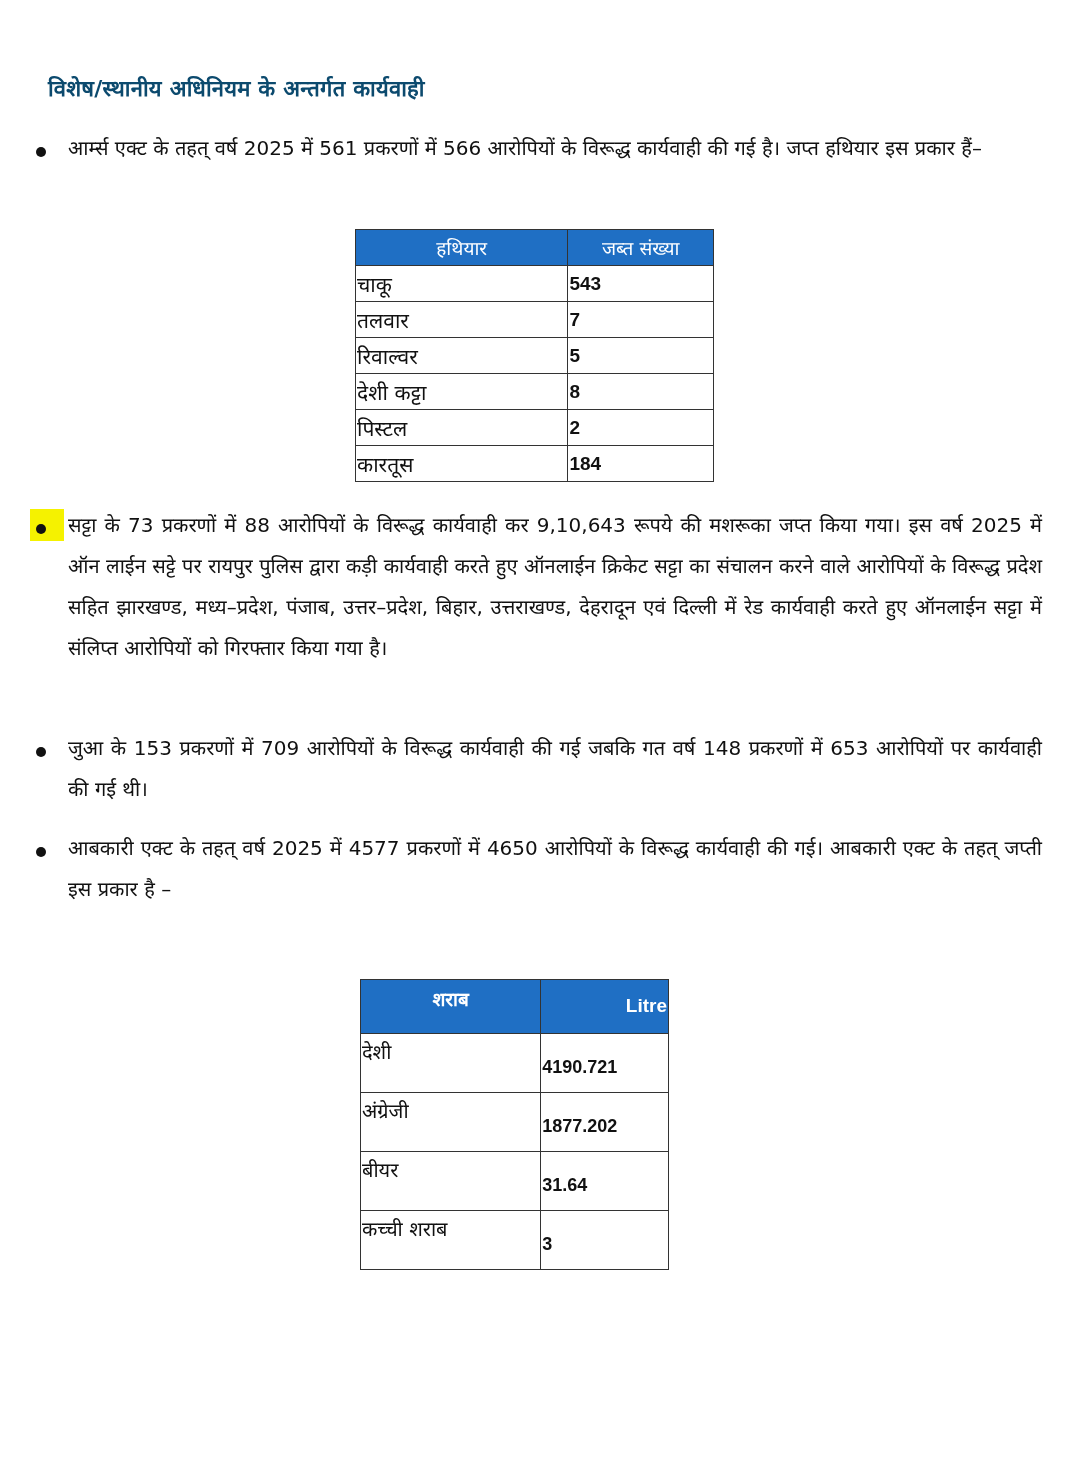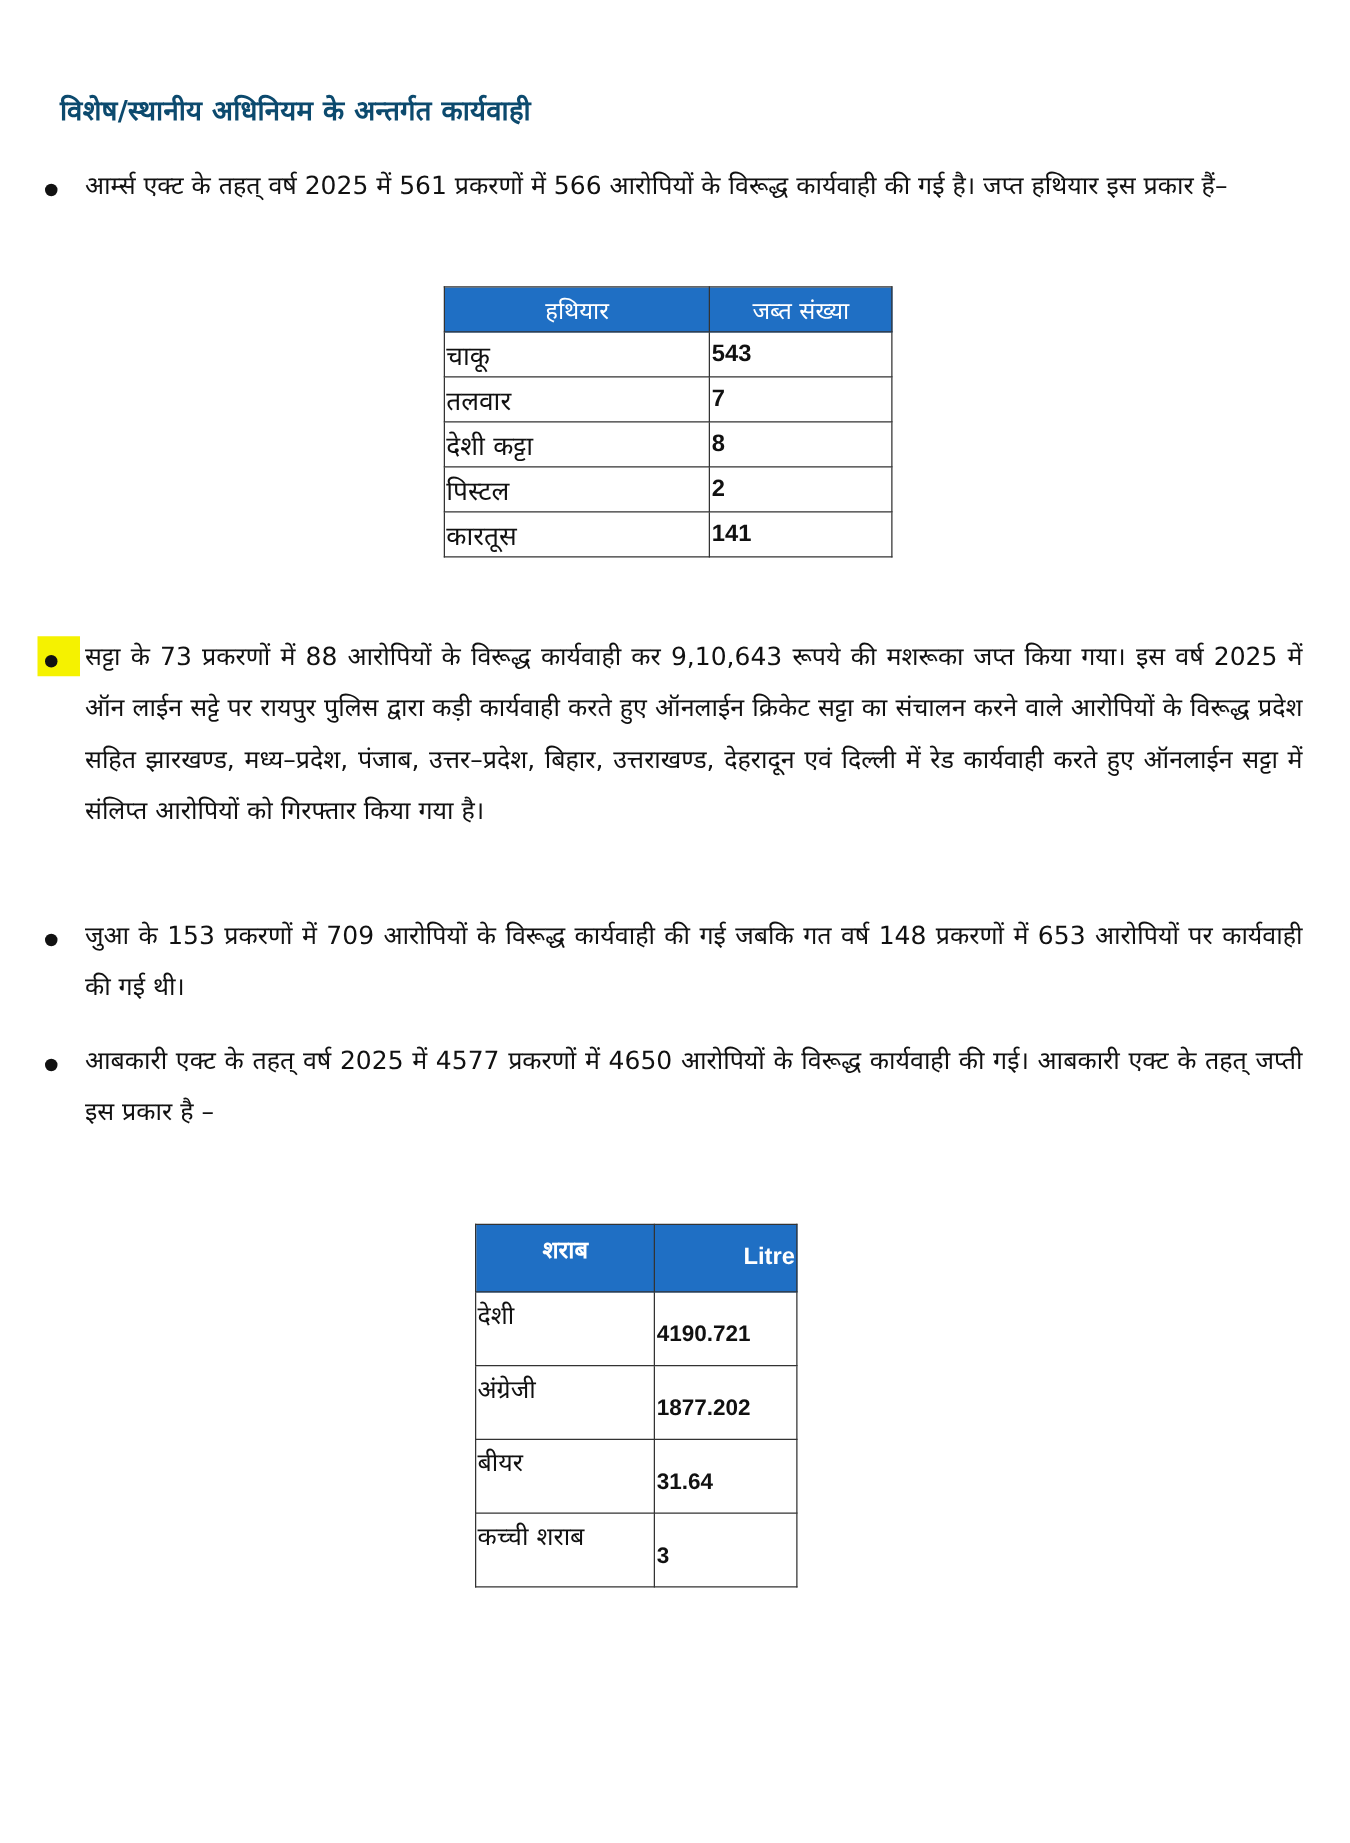--- a/index.html
+++ b/index.html
@@ -34,21 +34,21 @@
     }
     table.data th {
       background: #1f6fc4; color: #ffffff; font-weight: normal; border: 1px solid #333;
     }
     table.data td { border: 1px solid #333; text-align: left; }
     #t1 { left: 355px; top: 229px; width: 359px; }
     #t1 th { height: 33px; font-size: 19px; text-align: center; }
     #t1 td { height: 33px; font-size: 21px; }
     #t1 td.num { font-family: "Liberation Sans", sans-serif; font-weight: bold; font-size: 19px; }
     #t1 col.c1 { width: 213px; } #t1 col.c2 { width: 146px; }
-    #t2 { left: 380px; top: 979px; width: 258px; }
+    #t2 { left: 360px; top: 979px; width: 309px; }
     #t2 th { height: 46px; font-size: 19px; font-weight: bold; vertical-align: top; padding-top: 6px; }
     #t2 th.en { text-align: right; padding-left: 10px; vertical-align: middle; padding-top: 0; font-family: "Liberation Sans", sans-serif; }
     #t2 td { height: 47px; font-size: 20px; vertical-align: top; padding-top: 4px; }
     #t2 td.num { font-family: "Liberation Sans", sans-serif; font-weight: bold; font-size: 18px; vertical-align: middle; padding-top: 10px; }
     #t2 col.c1 { width: 181px; } #t2 col.c2 { width: 128px; }
   </style>
 </head>
 <body>
 
 <div class="heading">विशेष/स्थानीय अधिनियम के अन्तर्गत कार्यवाही</div>
@@ -72,30 +72,34 @@
   <tbody>
     <tr>
       <td>चाकू</td>
       <td class="num">543</td>
     </tr>
     <tr>
       <td>तलवार</td>
       <td class="num">7</td>
     </tr>
     <tr>
+      <td>रिवाल्वर</td>
+      <td class="num">5</td>
+    </tr>
+    <tr>
       <td>देशी कट्टा</td>
       <td class="num">8</td>
     </tr>
     <tr>
       <td>पिस्टल</td>
       <td class="num">2</td>
     </tr>
     <tr>
       <td>कारतूस</td>
-      <td class="num">141</td>
+      <td class="num">184</td>
     </tr>
   </tbody>
 </table>
 
 <div class="bullet" style="top:505px;">
   <span class="hl"></span>
   <span class="dot" style="top:19px;"></span>
   <div class="text">सट्टा के 73 प्रकरणों में 88 आरोपियों के विरूद्ध कार्यवाही कर 9,10,643 रूपये की मशरूका जप्त किया गया। इस वर्ष 2025 में ऑन लाईन सट्टे पर रायपुर पुलिस द्वारा कड़ी कार्यवाही करते हुए ऑनलाईन क्रिकेट सट्टा का संचालन करने वाले आरोपियों के विरूद्ध प्रदेश सहित झारखण्ड, मध्य–प्रदेश, पंजाब, उत्तर–प्रदेश, बिहार, उत्तराखण्ड, देहरादून एवं दिल्ली में रेड कार्यवाही करते हुए ऑनलाईन सट्टा में संलिप्त आरोपियों को गिरफ्तार किया गया है।</div>
 </div>
 

